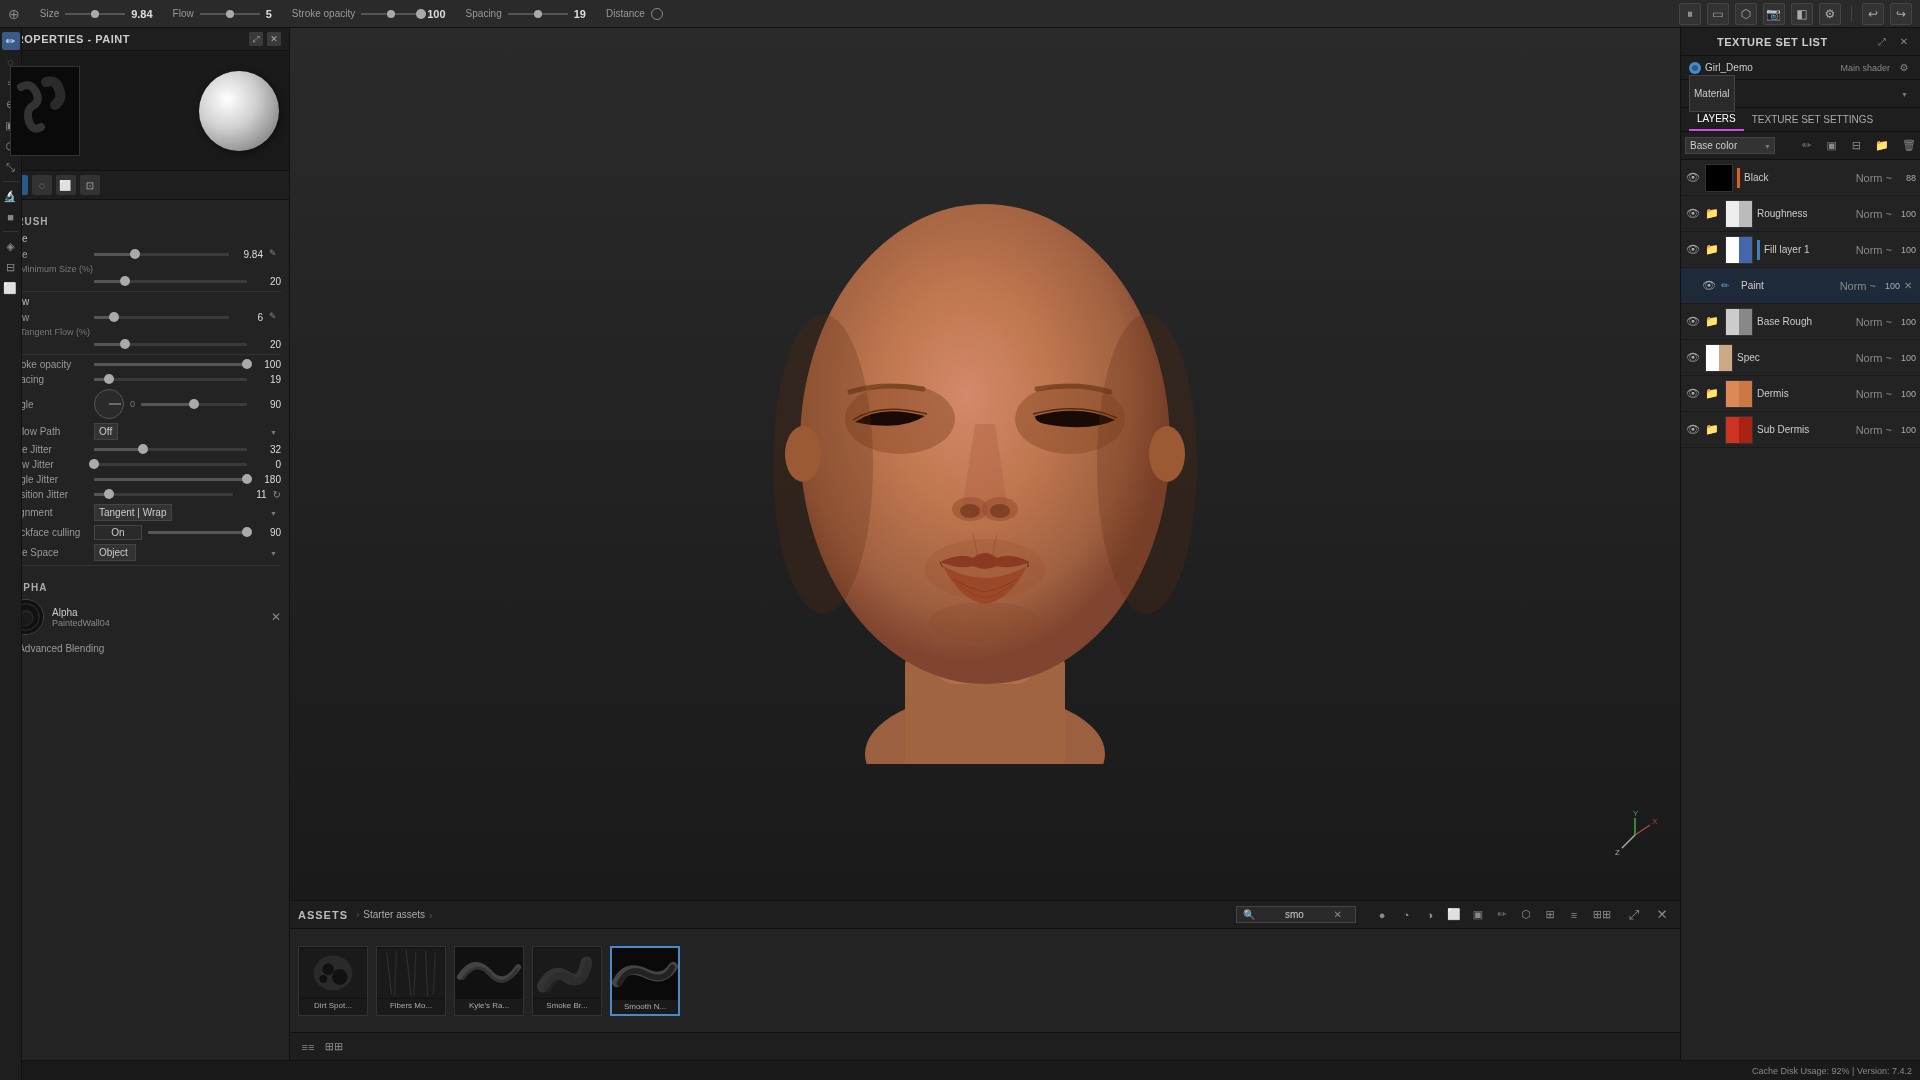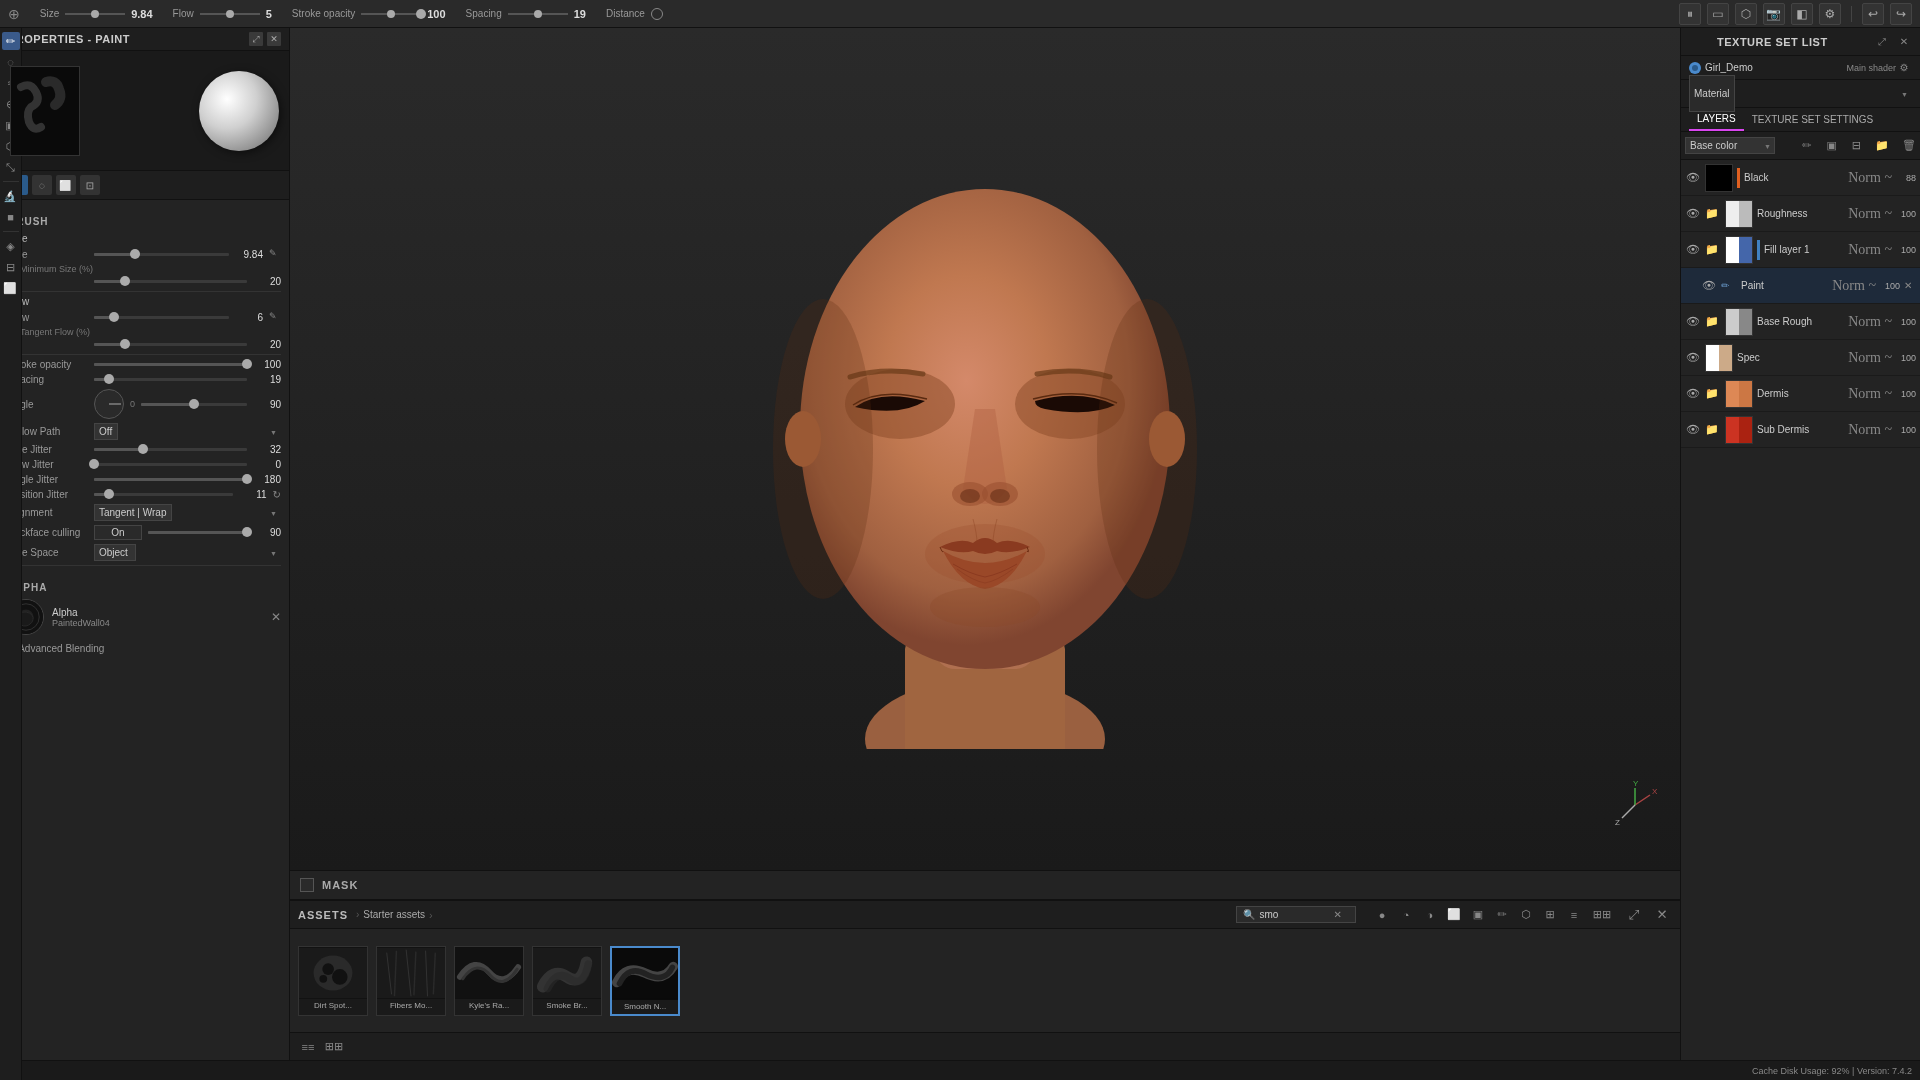--- a/index.html
+++ b/index.html
@@ -462,20 +462,21 @@
       padding: 2px 6px;
       width: 120px;
     }
     .assets-search input {
       background: transparent;
       border: none;
       color: #ccc;
       font-size: 10px;
       outline: none;
       width: 80px;
+      text-align: center;
     }
     .assets-filter-icons {
       display: flex;
       align-items: center;
       gap: 4px;
       margin-left: 8px;
     }
     .assets-filter-btn {
       width: 20px;
       height: 20px;
@@ -693,23 +694,22 @@
     .layer-name {
       flex: 1;
       color: #ccc;
       font-size: 10px;
       white-space: nowrap;
       overflow: hidden;
       text-overflow: ellipsis;
     }
     .layer-blend {
       color: #888;
-      font-size: 14px;
+      font-size: 11px;
       white-space: nowrap;
-      font-family: Liberation Serif, serif;
     }
     .layer-opacity {
       color: #aaa;
       font-size: 9px;
       min-width: 20px;
       text-align: right;
     }
     .layer-delete {
       color: #888;
       font-size: 10px;
@@ -1151,24 +1151,20 @@
           <text x="42" y="14" fill="#aa4444" font-size="8">X</text>
           <line x1="25" y1="25" x2="25" y2="8" stroke="#44aa44" stroke-width="1.5"></line>
           <text x="23" y="6" fill="#44aa44" font-size="8">Y</text>
           <line x1="25" y1="25" x2="12" y2="38" stroke="#aaaaaa" stroke-width="1.5"></line>
           <text x="5" y="45" fill="#aaaaaa" font-size="8">Z</text>
         </svg>
       </div>
 
     </div>
 
-    <div class="mask-bar">
-      <div class="mask-check"></div>
-      <span class="mask-label">MASK</span>
-    </div>
 
     <div class="assets-panel">
       <div class="assets-header">
         <span class="assets-title">ASSETS</span>
 
         <div class="assets-breadcrumb">
           <span style="color:#555;font-size:10px;">›</span>
           <span class="assets-crumb">Starter assets</span>
           <span class="assets-crumb-sep">›</span>
         </div>
@@ -1272,21 +1268,21 @@
 
   <div class="right-panel">
 
     <div class="right-panel-header">
       <span class="right-panel-title">TEXTURE SET LIST</span>
       <div style="flex:1;"></div>
       <button style="width:16px;height:16px;background:transparent;border:none;color:#888;cursor:pointer;font-size:10px;">⤢</button>
       <button style="width:16px;height:16px;background:transparent;border:none;color:#888;cursor:pointer;font-size:10px;">✕</button>
     </div>
 
-    <div style="height:24px;background:#1e1e1e;display:flex;align-items:center;padding:0 8px;border-bottom:1px solid #111;">
+    <div style="height:24px;background:#1e1e1e;display:flex;align-items:center;padding:0 8px;border-bottom:1px solid #111;gap:6px;">
       <div style="display:flex;align-items:center;gap:4px;flex:1;">
         <div style="width:12px;height:12px;border-radius:50%;background:#4a8acc;display:flex;align-items:center;justify-content:center;">
           <div style="width:6px;height:6px;border-radius:50%;background:#2a5a8a;"></div>
         </div>
         <span style="color:#ccc;font-size:10px;">Girl_Demo</span>
       </div>
       <span style="color:#888;font-size:9px;">Main shader</span>
       <button style="width:16px;height:16px;background:transparent;border:none;color:#888;cursor:pointer;font-size:10px;">⚙</button>
     </div>
 

